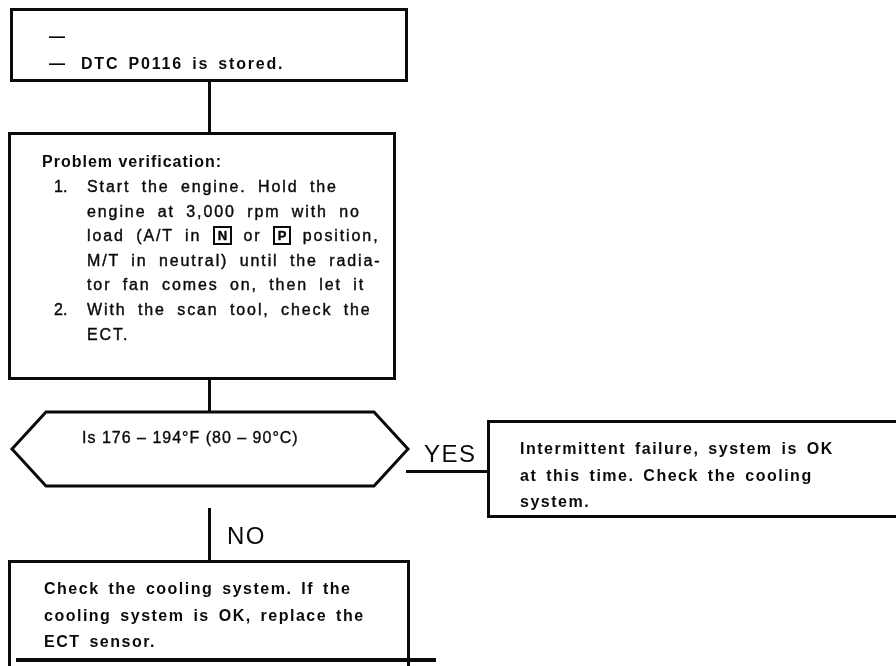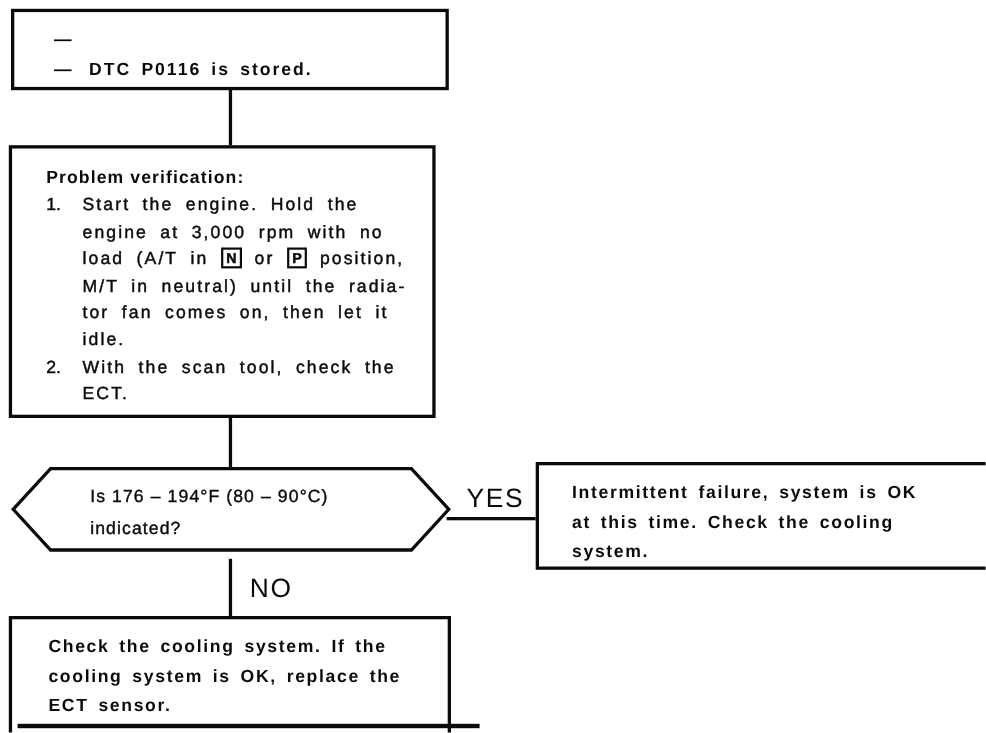--- a/index.html
+++ b/index.html
@@ -17,33 +17,33 @@
     border: 3px solid #0a0a0a;
     background: #ffffff;
   }
   
   .start-box { left: 10px; top: 8px; width: 398px; height: 74px; padding-top: 12px; }
   .start-line { display: flex; align-items: flex-start; font-weight: bold; font-size: 16px; letter-spacing: 1.8px; word-spacing: 3px; line-height: 27px; }
   .start-line .dash { display: inline-block; margin-left: 36px; margin-right: 16px; letter-spacing: 0; font-weight: bold; }
   
   .verify-box { left: 8px; top: 132px; width: 388px; height: 248px; padding: 15px 6px 0 31px; }
   .verify-title { font-weight: bold; font-size: 16px; letter-spacing: 1px; line-height: 24px; margin-bottom: 1px; }
-  .step-line { font-size: 16px; line-height: 24.6px; letter-spacing: 1.9px; word-spacing: 5px; -webkit-text-stroke: 0.4px #0a0a0a; white-space: nowrap; }
+  .step-line { font-size: 16px; line-height: 24.6px; letter-spacing: 1.9px; word-spacing: 5px; -webkit-text-stroke: 0.4px #0a0a0a; white-space: nowrap; margin-left: 12px; }
   .step-line .num { display: inline-block; width: 33px; letter-spacing: 0; }
   .step-cont { padding-left: 33px; }
   .keybox {
     display: inline-block; border: 2px solid #0a0a0a;
     font-weight: bold; font-size: 13px; line-height: 15px;
     padding: 0 3px; letter-spacing: 0; vertical-align: 1px;
   }
   
   .vline { position: absolute; width: 3px; background: #0a0a0a; }
   .hline { position: absolute; height: 3px; background: #0a0a0a; }
   
-  .hex-wrap { left: 10px; top: 424px; width: 400px; height: 58px; }
+  .hex-wrap { left: 10px; top: 410px; width: 400px; height: 58px; }
   .hex-text { position: absolute; left: 72px; top: 13px; font-size: 16px; letter-spacing: 1px; line-height: 29px; -webkit-text-stroke: 0.35px #0a0a0a; white-space: nowrap; }
   
   .branch-label { position: absolute; font-weight: normal; font-size: 24px; letter-spacing: 1.5px; }
   
   .yes-box { left: 487px; top: 420px; width: 462px; height: 98px; padding: 13px 6px 0 30px; }
   .no-box  { left: 8px;  top: 560px; width: 402px; height: 114px; padding: 13px 6px 12px 33px; }
   .result-line { font-weight: bold; font-size: 16px; letter-spacing: 1.5px; word-spacing: 3px; line-height: 26.5px; white-space: nowrap; }
   .artifact { position: absolute; background: #0a0a0a; }
 </style>
 </head>
@@ -65,36 +65,34 @@
   <div class="verify-title">Problem verification:</div>
   <div class="step-line">
     <span class="num">1.</span><span>Start the engine. Hold the</span>
   </div>
   <div class="step-line step-cont">engine at 3,000 rpm with no</div>
   <div class="step-line step-cont">
     <span>load (A/T in </span><span class="keybox">N</span><span> or </span><span class="keybox">P</span><span>  position,</span>
   </div>
   <div class="step-line step-cont">M/T in neutral) until the radia-</div>
   <div class="step-line step-cont">tor fan comes on, then let it</div>
-  <div class="step-line step-cont">idle.</div>
   <div class="step-line">
     <span class="num">2.</span><span>With the scan tool, check the</span>
   </div>
   <div class="step-line step-cont">ECT.</div>
 </div>
 
 <div class="vline" style="left:208px; top:378px; height:56px;"></div>
 
 <div class="abs hex-wrap">
   <svg width="400" height="78" viewBox="0 0 400 78">
     <polygon points="36,2 364,2 398,39 364,76 36,76 2,39" fill="#ffffff" stroke="#0a0a0a" stroke-width="3"></polygon>
   </svg>
   <div class="hex-text">
     <div>Is 176 – 194°F (80 – 90°C)</div>
-    <div>indicated?</div>
   </div>
 </div>
 
 <span class="branch-label" style="left:424px; top:440px;">YES</span>
 <div class="hline" style="left:406px; top:470px; width:84px;"></div>
 
 <div class="fbox yes-box">
   <div class="result-line">Intermittent failure, system is OK</div>
   <div class="result-line">at this time. Check the cooling</div>
   <div class="result-line">system.</div>

